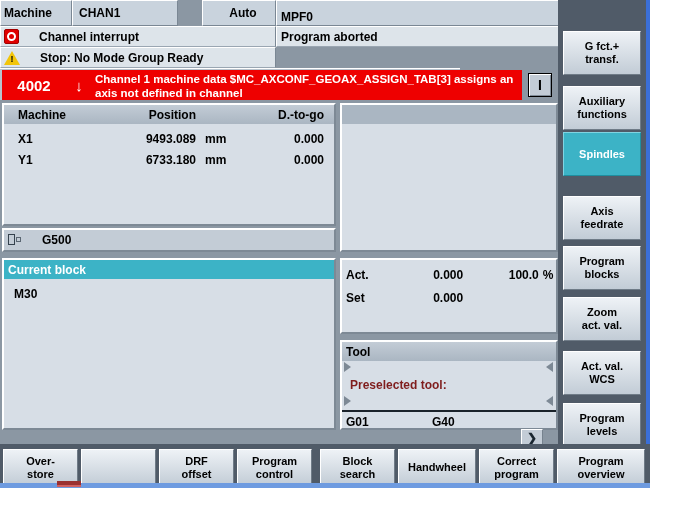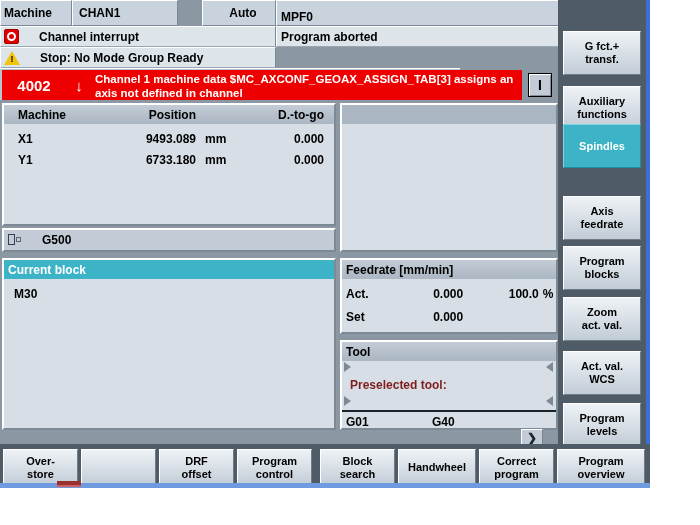--- a/index.html
+++ b/index.html
@@ -219,21 +219,20 @@
     <div class="panel" id="p-cb">
       <div class="panel-hd hd-teal">Current block</div>
       <div id="cb-body">M30</div>
     </div>
 
     <div class="panel" id="p-blank">
       <div class="panel-hd hd-grey"></div>
     </div>
 
     <div class="panel" id="p-fr">
-      <div class="panel-hd hd-grad">Feedrate [mm/min]</div>
       <div class="fr-row" style="margin-top:3px;">
         <span class="fr-lbl">Act.</span>
         <span class="fr-act">0.000</span>
         <span class="fr-ovr">100.0</span>
         <span class="fr-pct">%</span>
       </div>
       <div class="fr-row">
         <span class="fr-lbl">Set</span>
         <span class="fr-act">0.000</span>
         <span class="fr-ovr"></span>
@@ -265,21 +264,21 @@
 
   <div id="vkeys">
     <div class="vk" style="top:31px;">
       <span>G fct.+</span>
       <span>transf.</span>
     </div>
     <div class="vk" style="top:86px;">
       <span>Auxiliary</span>
       <span>functions</span>
     </div>
-    <div class="vk sel" style="top:124px;">
+    <div class="vk sel" style="top:132px;">
       <span>Spindles</span>
       <span></span>
     </div>
     <div class="vk" style="top:196px;">
       <span>Axis</span>
       <span>feedrate</span>
     </div>
     <div class="vk" style="top:246px;">
       <span>Program</span>
       <span>blocks</span>

